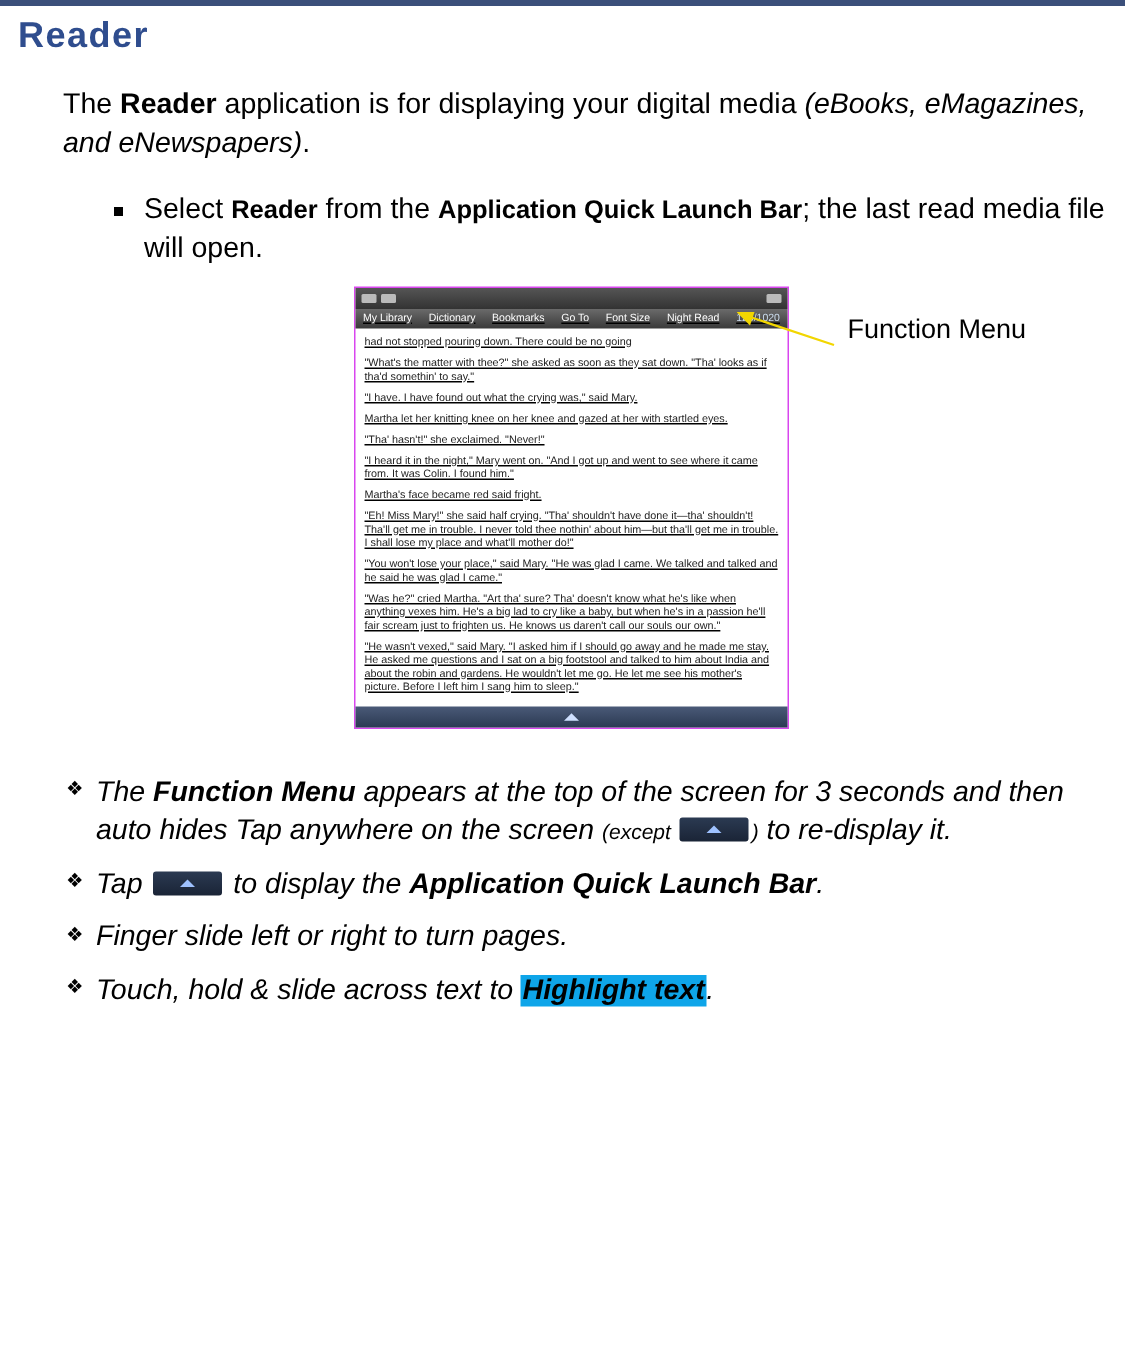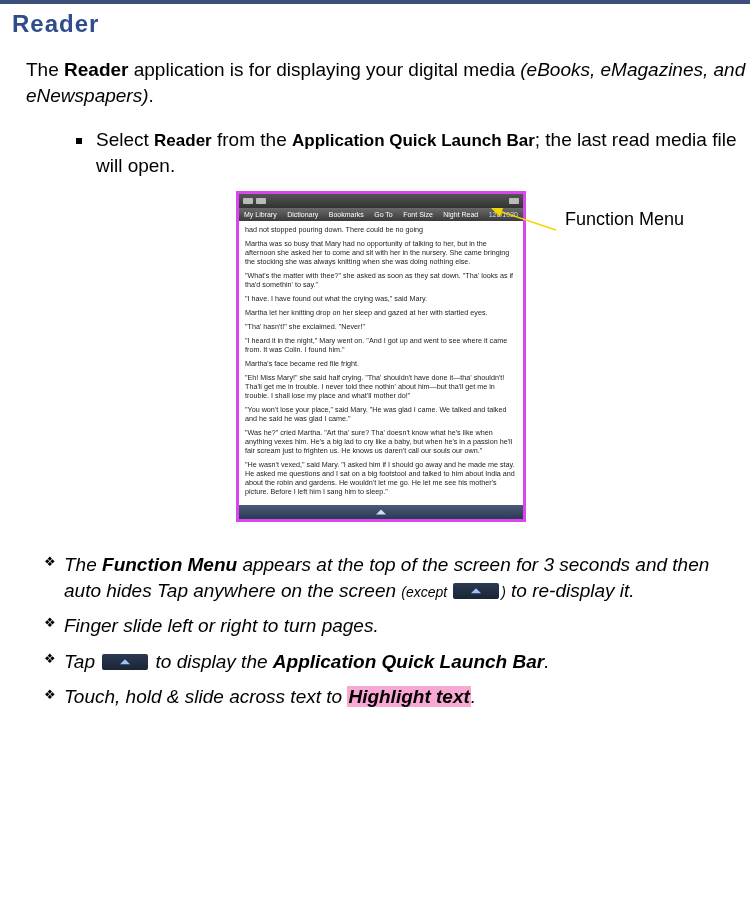--- a/index.html
+++ b/index.html
@@ -19,21 +19,21 @@
     padding: 0 0 20px 12px;
   }
   h1.reader-heading {
     color: #2f4d8e;
     font-size: 24px;
     font-weight: 700;
     letter-spacing: 1px;
     margin: 6px 0 14px 0;
   }
   .intro {
-    margin-left: 14px;
+    margin-left: 30px;
     font-size: 19px;
     line-height: 1.35;
   }
   .intro .italic { font-style: italic; }
   .intro .bold { font-weight: 700; }
   .sub {
     margin: 10px 0 10px 30px;
     font-size: 19px;
   }
   ul.square {
@@ -62,23 +62,24 @@
   
   .shot-wrap {
     position: relative;
     width: 100%;
     margin: 6px 0 30px 0;
     display: flex;
     justify-content: center;
   }
   .shot {
     width: 290px;
-    border: 3px solid #d946ef;
+    border: 1px solid #d946ef;
     background: #fff;
     font-family: Arial, sans-serif;
+    text-decoration: underline;
   }
   .shot-top {
     height: 14px;
     background: linear-gradient(#555, #333);
     display: flex;
     align-items: center;
     padding: 0 4px;
     gap: 3px;
   }
   .shot-top .dot { width: 10px; height: 6px; background: #bbb; border-radius: 1px; }
@@ -150,21 +151,21 @@
     position: absolute;
     left: 0;
     top: 0.1em;
     font-style: normal;
     font-size: 13px;
     color: #000;
   }
   .bolditalic { font-weight: 700; font-style: italic; }
   .except { font-size: 14px; font-style: italic; }
   .highlight {
-    background: #f9a8d4;
+    background: #0ea5e9;
     font-weight: 700;
     font-style: italic;
     padding: 0 1px;
   }
   
   .pill {
     display: inline-block;
     width: 46px;
     height: 16px;
     vertical-align: -2px;
@@ -216,27 +217,26 @@
         <span>My Library</span>
         <span>Dictionary</span>
         <span>Bookmarks</span>
         <span>Go To</span>
         <span>Font Size</span>
         <span>Night Read</span>
         <span style="color:#cde">128/1020</span>
       </div>
       <div class="shot-body">
         <p>had not stopped pouring down. There could be no going</p>
-        <p>Martha was so busy that Mary had no opportunity of talking to her, but in the afternoon she asked her to come and sit with her in the nursery. She came bringing the stocking she was always knitting when she was doing nothing else.</p>
         <p>"What's the matter with thee?" she asked as soon as they sat down. "Tha' looks as if tha'd somethin' to say."</p>
         <p>"I have. I have found out what the crying was," said Mary.</p>
-        <p>Martha let her knitting drop on her sleep and gazed at her with startled eyes.</p>
+        <p>Martha let her knitting knee on her knee and gazed at her with startled eyes.</p>
         <p>"Tha' hasn't!" she exclaimed. "Never!"</p>
         <p>"I heard it in the night," Mary went on. "And I got up and went to see where it came from. It was Colin. I found him."</p>
-        <p>Martha's face became red file fright.</p>
+        <p>Martha's face became red said fright.</p>
         <p>"Eh! Miss Mary!" she said half crying. "Tha' shouldn't have done it—tha' shouldn't! Tha'll get me in trouble. I never told thee nothin' about him—but tha'll get me in trouble. I shall lose my place and what'll mother do!"</p>
         <p>"You won't lose your place," said Mary. "He was glad I came. We talked and talked and he said he was glad I came."</p>
         <p>"Was he?" cried Martha. "Art tha' sure? Tha' doesn't know what he's like when anything vexes him. He's a big lad to cry like a baby, but when he's in a passion he'll fair scream just to frighten us. He knows us daren't call our souls our own."</p>
         <p>"He wasn't vexed," said Mary. "I asked him if I should go away and he made me stay. He asked me questions and I sat on a big footstool and talked to him about India and about the robin and gardens. He wouldn't let me go. He let me see his mother's picture. Before I left him I sang him to sleep."</p>
       </div>
       <div class="shot-bottom">
         <div class="tri"></div>
       </div>
     </div>
 
@@ -247,23 +247,23 @@
       </svg>
       <span class="callout-label">Function Menu</span>
     </div>
   </div>
 
   <ul class="diamond">
     <li>
       <span>The </span><span class="bolditalic">Function Menu</span><span> appears at the top of the screen for 3 seconds and then auto hides Tap anywhere on the screen </span><span class="except">(except </span><span class="pill"><span class="up"></span></span><span class="except">)</span><span> to re-display it.</span>
     </li>
     <li>
+      <span>Tap </span><span class="pill"><span class="up"></span></span><span> to display the </span><span class="bolditalic">Application Quick Launch Bar</span><span>.</span>
+    </li>
+    <li>
       <span>Finger slide left or right to turn pages.</span>
     </li>
     <li>
-      <span>Tap </span><span class="pill"><span class="up"></span></span><span> to display the </span><span class="bolditalic">Application Quick Launch Bar</span><span>.</span>
-    </li>
-    <li>
       <span>Touch, hold &amp; slide across text to </span><span class="highlight">Highlight text</span><span>.</span>
     </li>
   </ul>
 
 </div>
 
 </body></html>

